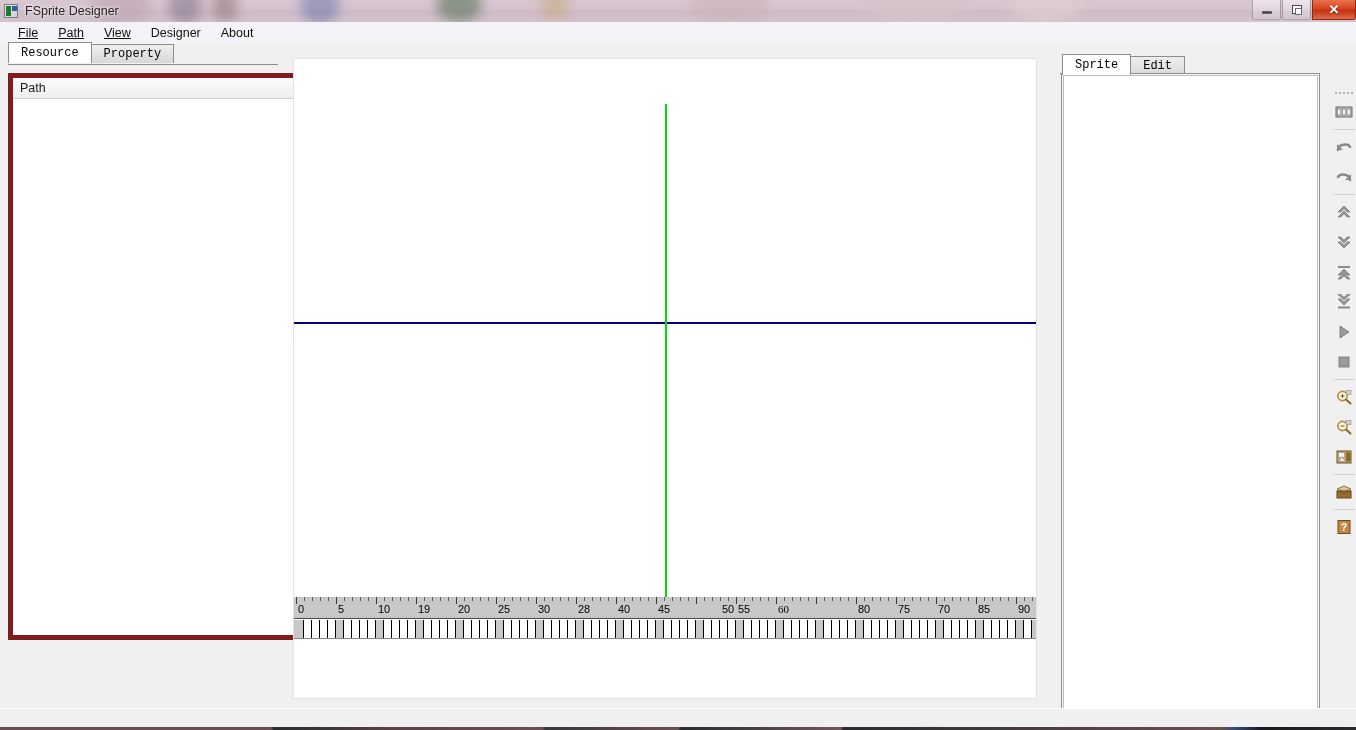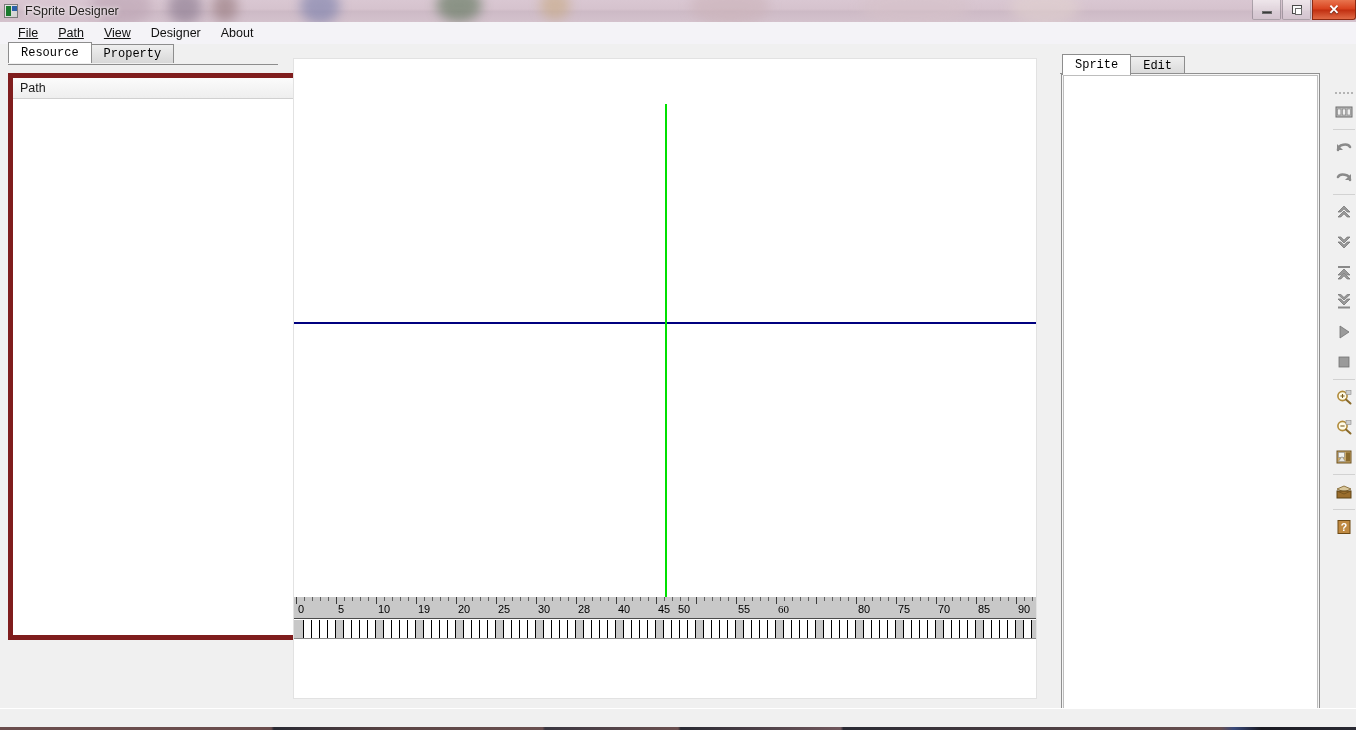--- a/index.html
+++ b/index.html
@@ -349,21 +349,21 @@
           <div class="r-min" style="left: 338px;"></div>
           <div class="r-min" style="left: 346px;"></div>
           <div class="r-min" style="left: 354px;"></div>
           <div class="r-maj" style="left: 362px;"></div>
           <div class="r-lbl" style="left: 364px;">45</div>
           <div class="r-min" style="left: 370px;"></div>
           <div class="r-min" style="left: 378px;"></div>
           <div class="r-min" style="left: 386px;"></div>
           <div class="r-min" style="left: 394px;"></div>
           <div class="r-maj" style="left: 402px;"></div>
-          <div class="r-lbl" style="left: 384px;">50</div>
+          <div class="r-lbl" style="left: 428px;">50</div>
           <div class="r-min" style="left: 410px;"></div>
           <div class="r-min" style="left: 418px;"></div>
           <div class="r-min" style="left: 426px;"></div>
           <div class="r-min" style="left: 434px;"></div>
           <div class="r-maj" style="left: 442px;"></div>
           <div class="r-lbl" style="left: 444px; text-align: right;">55</div>
           <div class="r-min" style="left: 450px;"></div>
           <div class="r-min" style="left: 458px;"></div>
           <div class="r-min" style="left: 466px;"></div>
           <div class="r-min" style="left: 474px;"></div>

